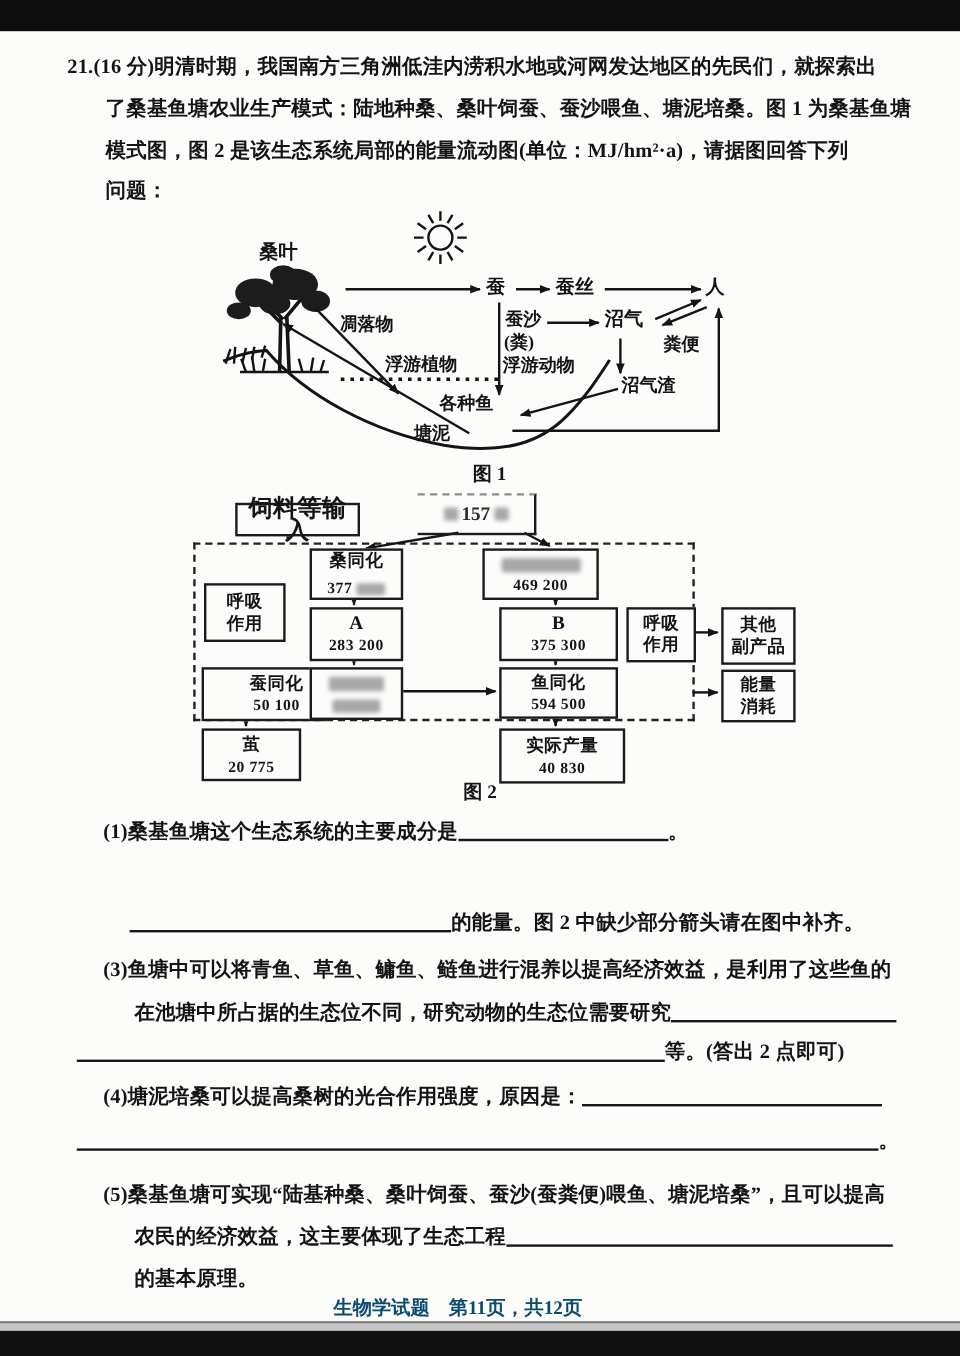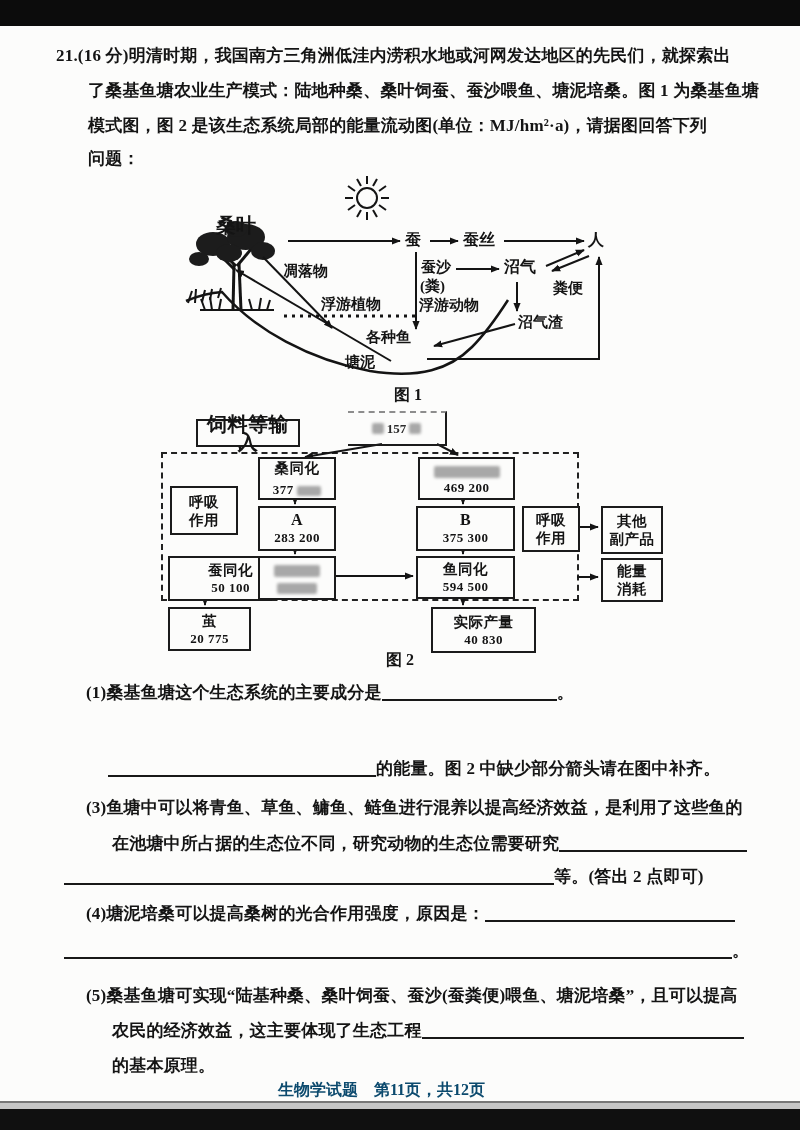--- a/index.html
+++ b/index.html
@@ -21,21 +21,21 @@
   svg.overlay{position:absolute;z-index:1;}
   .box{position:absolute;z-index:2;border:2px solid #1b1b1b;background:#fcfcfb;
        display:flex;flex-direction:column;align-items:center;justify-content:center;
        text-align:center;font-weight:bold;}
   .box .l1{font-size:14.5px;line-height:18px;letter-spacing:.5px;}
   .box .l2{font-size:13px;line-height:17px;letter-spacing:.5px;}
   .boundary{position:absolute;z-index:0;border:2px dashed #222;}
   .smudge{display:inline-block;background:#858585;border-radius:2px;filter:blur(1.6px);opacity:.7;vertical-align:middle;}
   .solar{position:absolute;z-index:2;border-bottom:2.5px solid #1b1b1b;border-right:2.5px solid #1b1b1b;
          border-top:2px dashed #8d8d8d;display:flex;align-items:center;justify-content:center;gap:3px;
-         font-weight:bold;font-size:13px;}
+         font-weight:bold;font-size:16px;}
   .solar .sol-txt{filter:blur(.6px);color:#2c2c2c;}
   .footer{position:absolute;white-space:nowrap;font-size:16px;font-weight:bold;color:#0c4a6e;filter:blur(.4px);}
 </style>
 </head>
 <body>
 
 <div id="page">
   <div class="bar bar-top"></div>
 
   <div class="tline" style="left:56px;top:45px;">
@@ -116,21 +116,21 @@
       <path d="M546,266 L584,250" marker-end="url(#ah)"></path>
       <path d="M589,256 L552,271" marker-end="url(#ah)"></path>
       <path d="M517,282 L517,311" marker-end="url(#ah)"></path>
       <path d="M515,324 L434,346" marker-end="url(#ah)"></path>
       <path d="M263,257 L332,328" marker-end="url(#ah)"></path>
       <path d="M391,361 L236,270" marker-end="url(#ah)"></path>
       <path d="M427,359 L599,359 L599,257" marker-end="url(#ah)"></path>
     </g>
   </svg>
 
-  <div class="fig-label" style="left:216px;top:217px;font-size:20px;">桑叶</div>
+  <div class="fig-label" style="left:216px;top:202px;font-size:16px;">桑叶</div>
   <div class="fig-label" style="left:405px;top:231px;font-size:16px;">蚕</div>
   <div class="fig-label" style="left:463px;top:231px;font-size:16px;">蚕丝</div>
   <div class="fig-label" style="left:588px;top:231px;font-size:16px;">人</div>
   <div class="fig-label" style="left:421px;top:259px;">蚕沙</div>
   <div class="fig-label" style="left:420px;top:278px;">(粪)</div>
   <div class="fig-label" style="left:504px;top:258px;font-size:16px;">沼气</div>
   <div class="fig-label" style="left:553px;top:280px;">粪便</div>
   <div class="fig-label" style="left:283px;top:263px;">凋落物</div>
   <div class="fig-label" style="left:321px;top:296px;">浮游植物</div>
   <div class="fig-label" style="left:419px;top:297px;">浮游动物</div>
@@ -172,21 +172,21 @@
     <span class="smudge" style="width:12px;height:11px;"></span>
     <span class="sol-txt">157</span>
     <span class="smudge" style="width:12px;height:11px;"></span>
   </div>
 
   <div class="box" style="left:258px;top:457px;width:74px;height:39px;justify-content:space-between;">
     <span class="l1">桑同化</span>
     <span class="l2"><span>377</span> <span class="smudge" style="width:24px;height:10px;"></span></span>
   </div>
 
-  <div class="box" style="left:418px;top:457px;width:93px;height:39px;">
+  <div class="box" style="left:402px;top:457px;width:93px;height:39px;">
     <span class="l1"><span class="smudge" style="width:66px;height:12px;"></span></span>
     <span class="l2">469 200</span>
   </div>
 
   <div class="box" style="left:170px;top:486px;width:64px;height:45px;">
     <span class="l1">呼吸</span>
     <span class="l1">作用</span>
   </div>
 
   <div class="box" style="left:258px;top:506px;width:74px;height:41px;">
@@ -227,21 +227,21 @@
   <div class="box" style="left:601px;top:558px;width:58px;height:40px;">
     <span class="l1">能量</span>
     <span class="l1">消耗</span>
   </div>
 
   <div class="box" style="left:168px;top:607px;width:79px;height:40px;">
     <span class="l1">茧</span>
     <span class="l2">20 775</span>
   </div>
 
-  <div class="box" style="left:416px;top:607px;width:101px;height:42px;margin-left:15px;">
+  <div class="box" style="left:416px;top:607px;width:101px;height:42px;">
     <span class="l1">实际产量</span>
     <span class="l2">40 830</span>
   </div>
 
   <div class="caption" style="left:386px;top:650px;">图 2</div>
 
   <div class="tline" style="left:86px;top:682px;">
     <span>(1)桑基鱼塘这个生态系统的主要成分是</span><span class="blank" style="width:175px;"></span><span>。</span>
   </div>
 

